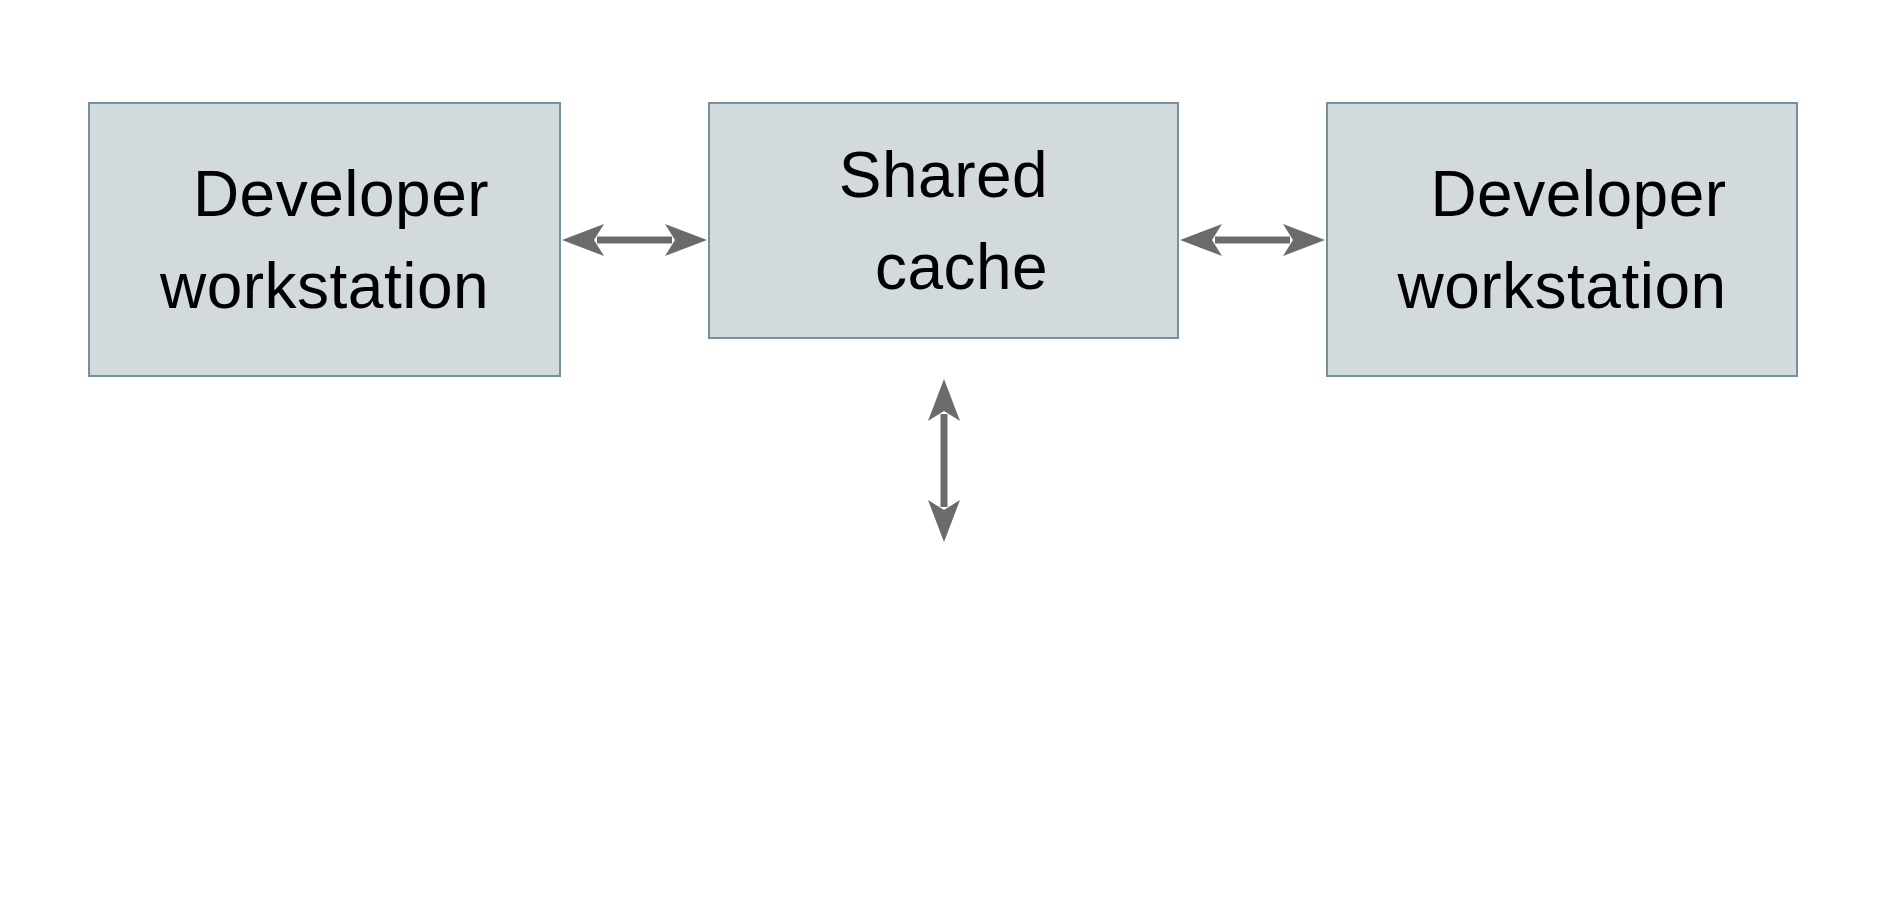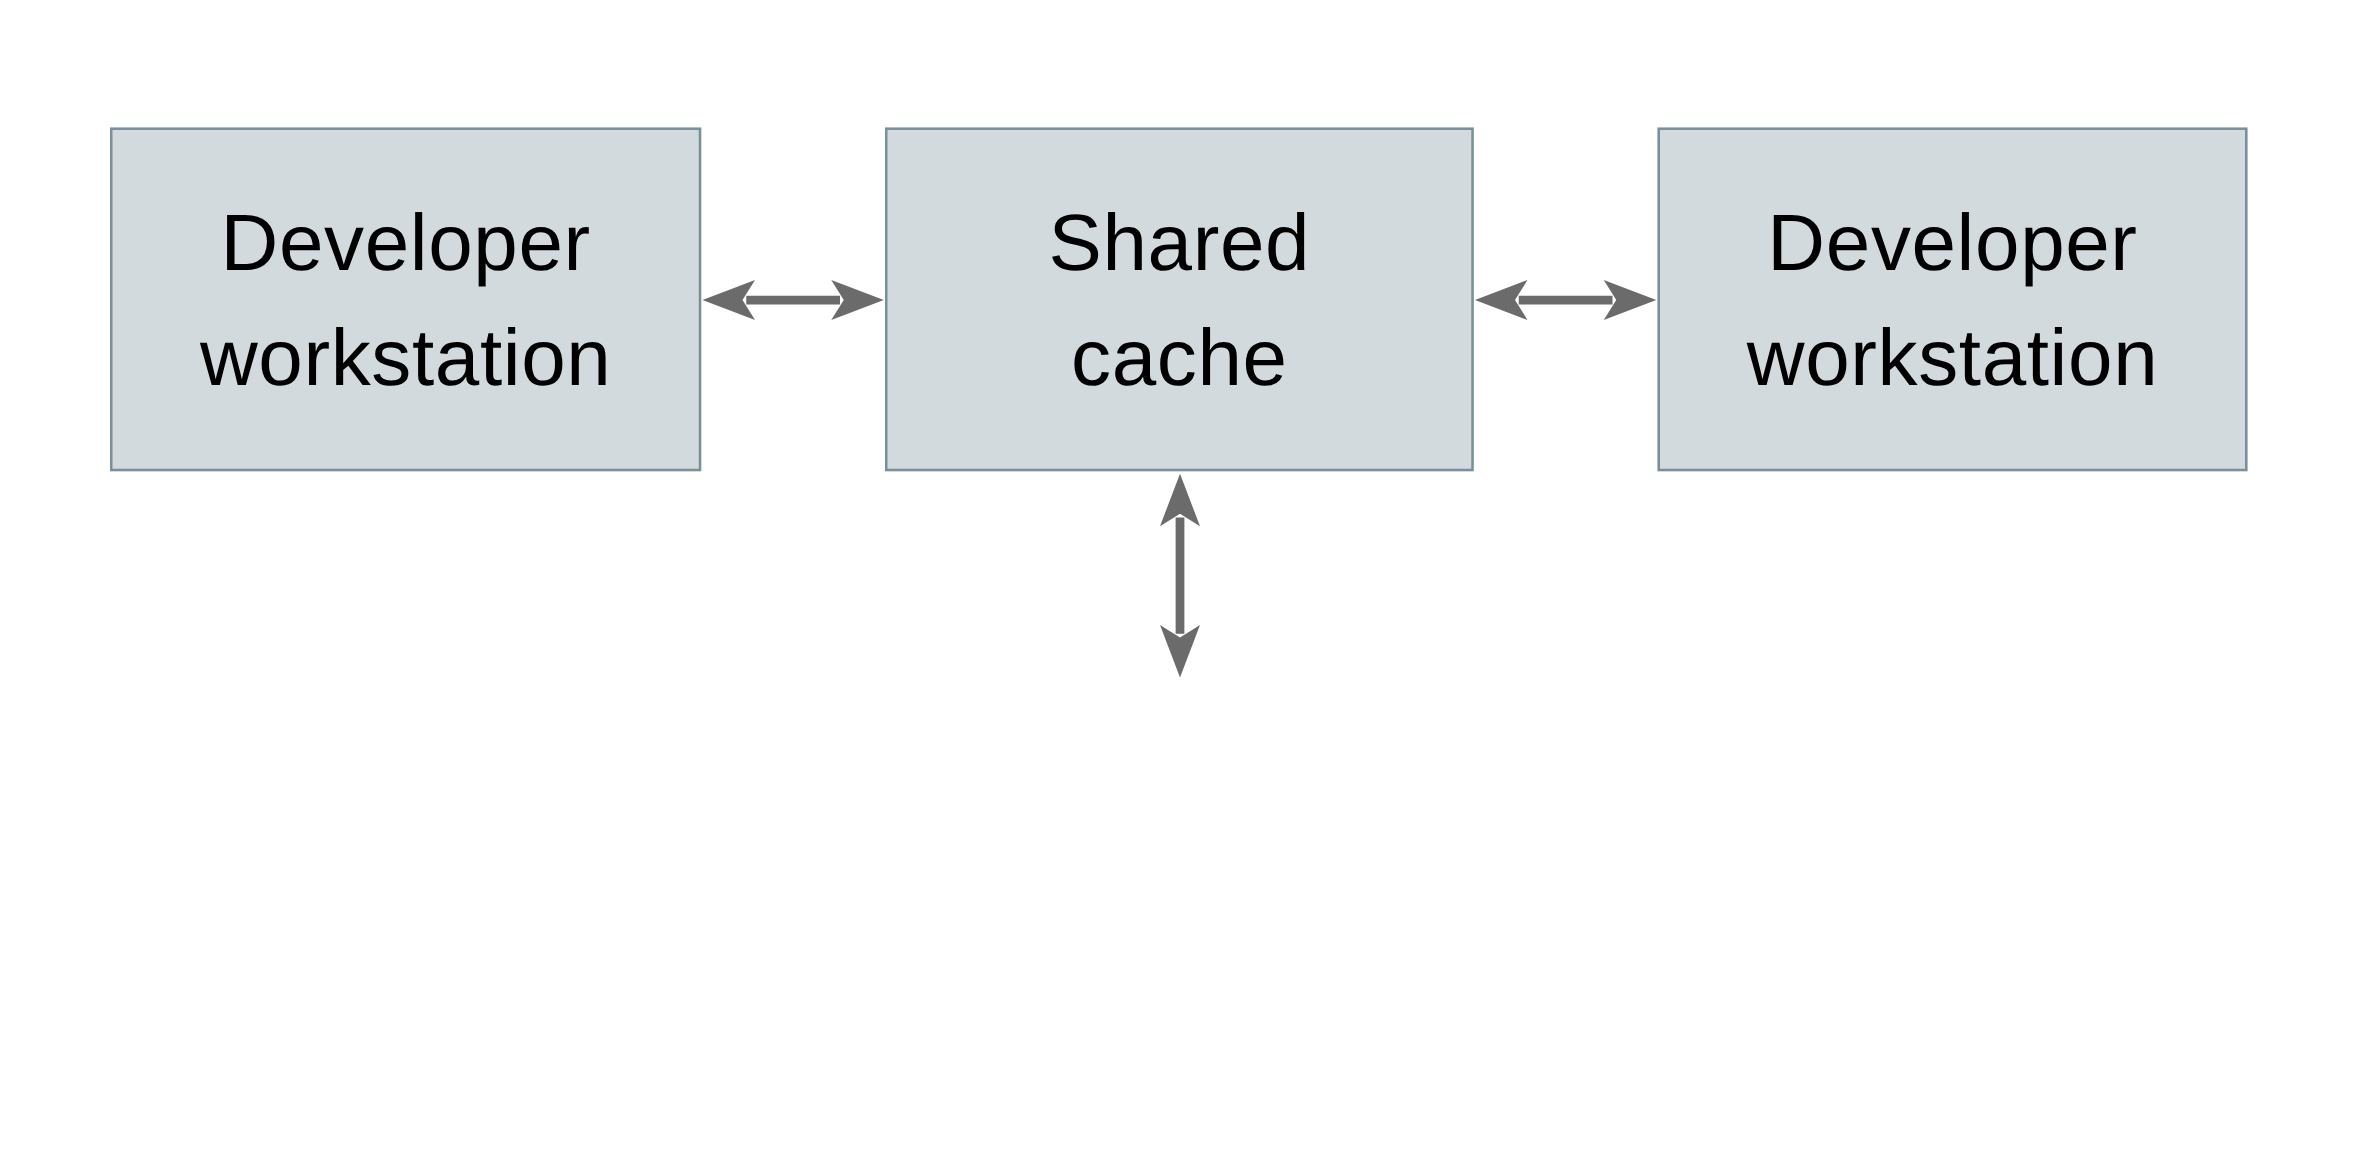--- a/index.html
+++ b/index.html
@@ -21,26 +21,26 @@
     background: var(--node-fill, #d3dadd);
     border: 2px solid var(--node-border, #78909b);
     display: flex;
     align-items: center;
     justify-content: center;
   }
   .node-label {
     font-size: 64px;
     line-height: 92px;
     color: var(--text-color, #000000);
-    text-align: center;
+    text-align: right;
     white-space: pre-line;
     letter-spacing: 0.5px;
   }
   #node-dev-left  { left:  88px; top: 102px; width: 473px; height: 275px; }
-  #node-cache     { left: 708px; top: 102px; width: 471px; height: 275px; }
+  #node-cache     { left: 708px; top: 102px; width: 471px; height: 237px; }
   #node-dev-right { left:1326px; top: 102px; width: 472px; height: 275px; }
   #node-ci        { left: 708px; top: 544px; width: 470px; height: 275px; }
 
   .edges-layer {
     position: absolute;
     left: 0; top: 0;
     width: 1900px;
     height: 922px;
     pointer-events: none;
   }

